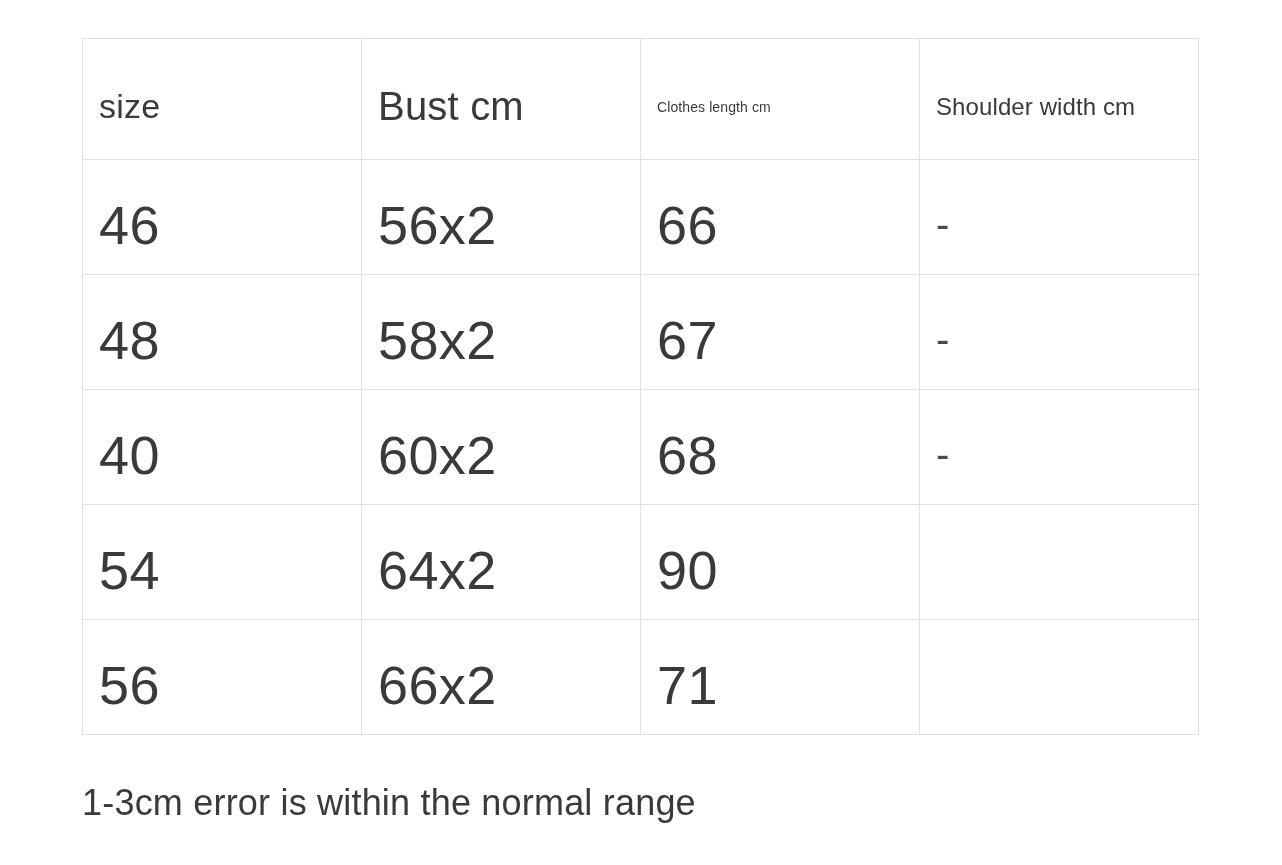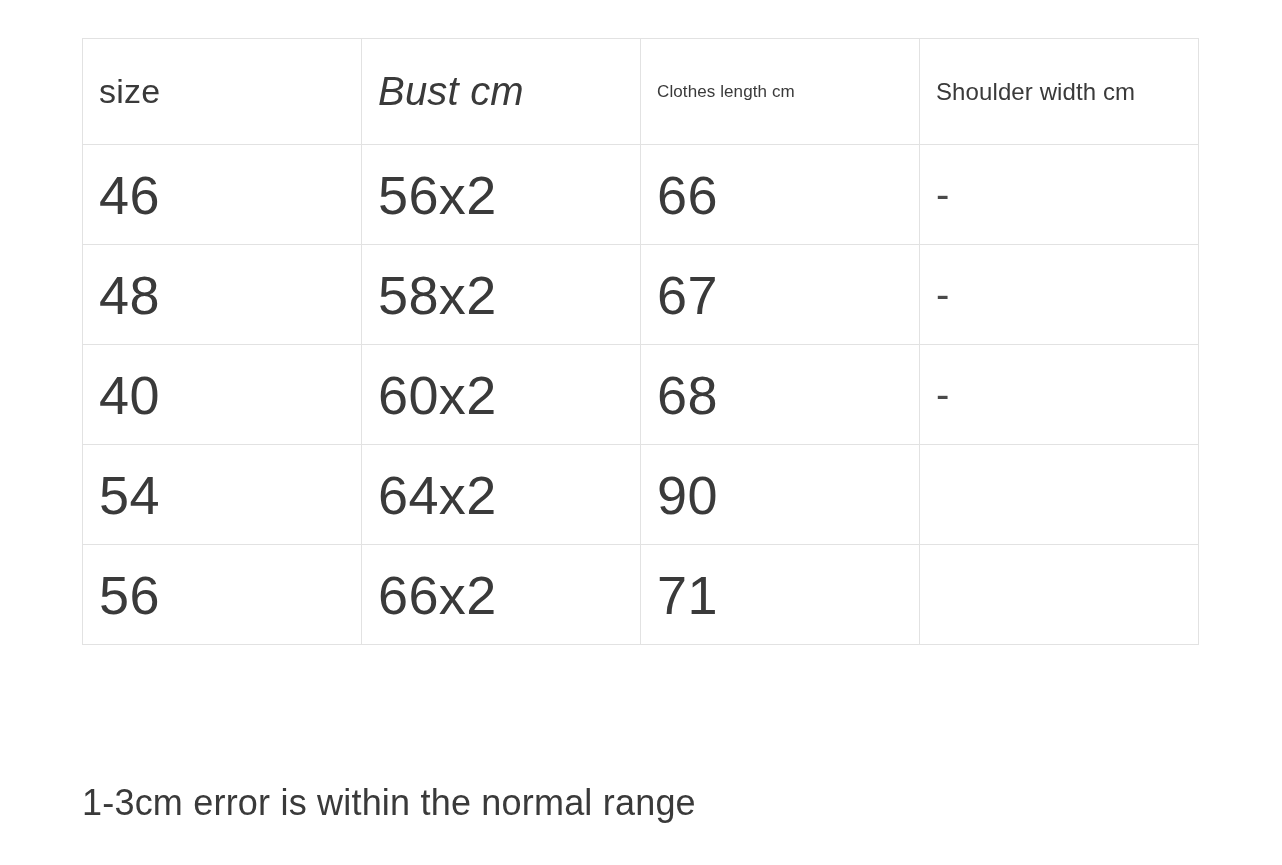--- a/index.html
+++ b/index.html
@@ -31,39 +31,38 @@
   .size-table col.c0 { width: 279px; }
   .size-table col.c1 { width: 279px; }
   .size-table col.c2 { width: 279px; }
   .size-table col.c3 { width: 279px; }
 
   .size-table th,
   .size-table td {
     border: 1px solid #e2e2e2;
     text-align: left;
     vertical-align: middle;
-    padding: 0 0 0 16px;
+    padding: 15px 0 0 16px;
     font-weight: normal;
   }
 
   .size-table thead th {
     height: 105px;
     color: #3a3a3a;
   }
   .hdr-size {
     font-size: 34px;
     letter-spacing: 0.2px;
   }
   .hdr-bust {
     font-size: 40px;
     letter-spacing: 0.2px;
-    font-style: italic;
   }
   .hdr-len {
-    font-size: 17px;
+    font-size: 14px;
     letter-spacing: 0.1px;
   }
   .hdr-shoulder {
     font-size: 24px;
     letter-spacing: 0.1px;
   }
 
   .size-table tbody td {
     height: 99px;
     font-size: 54px;

